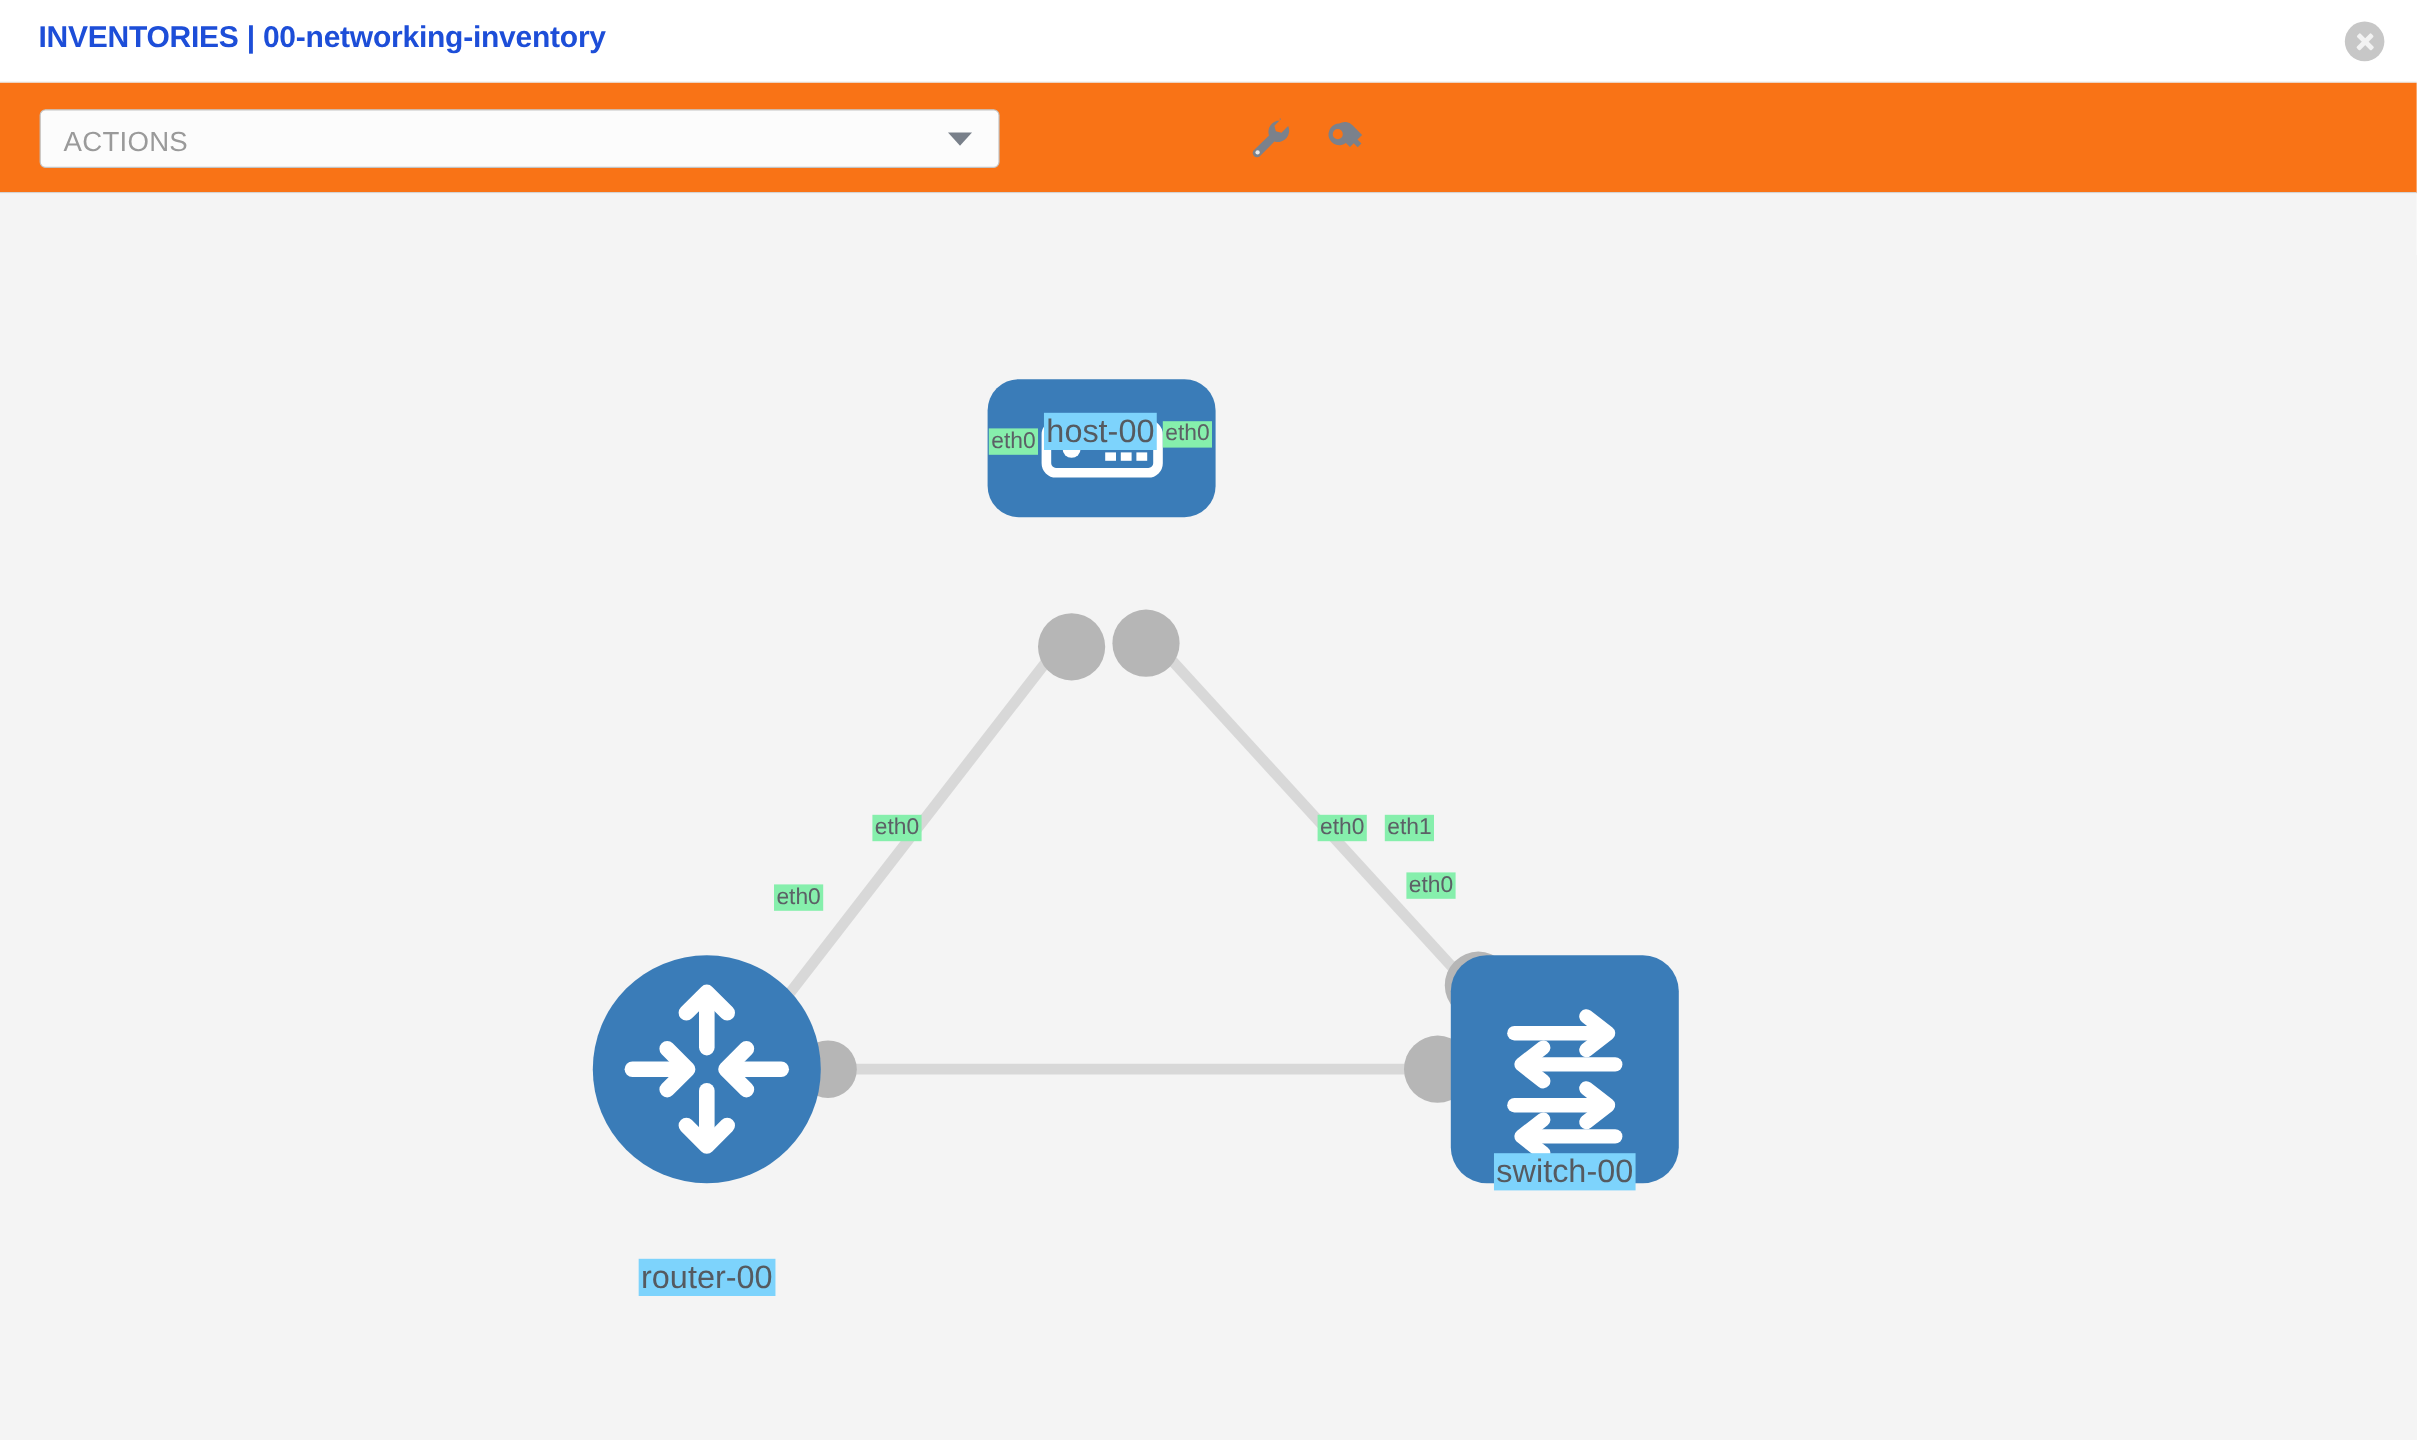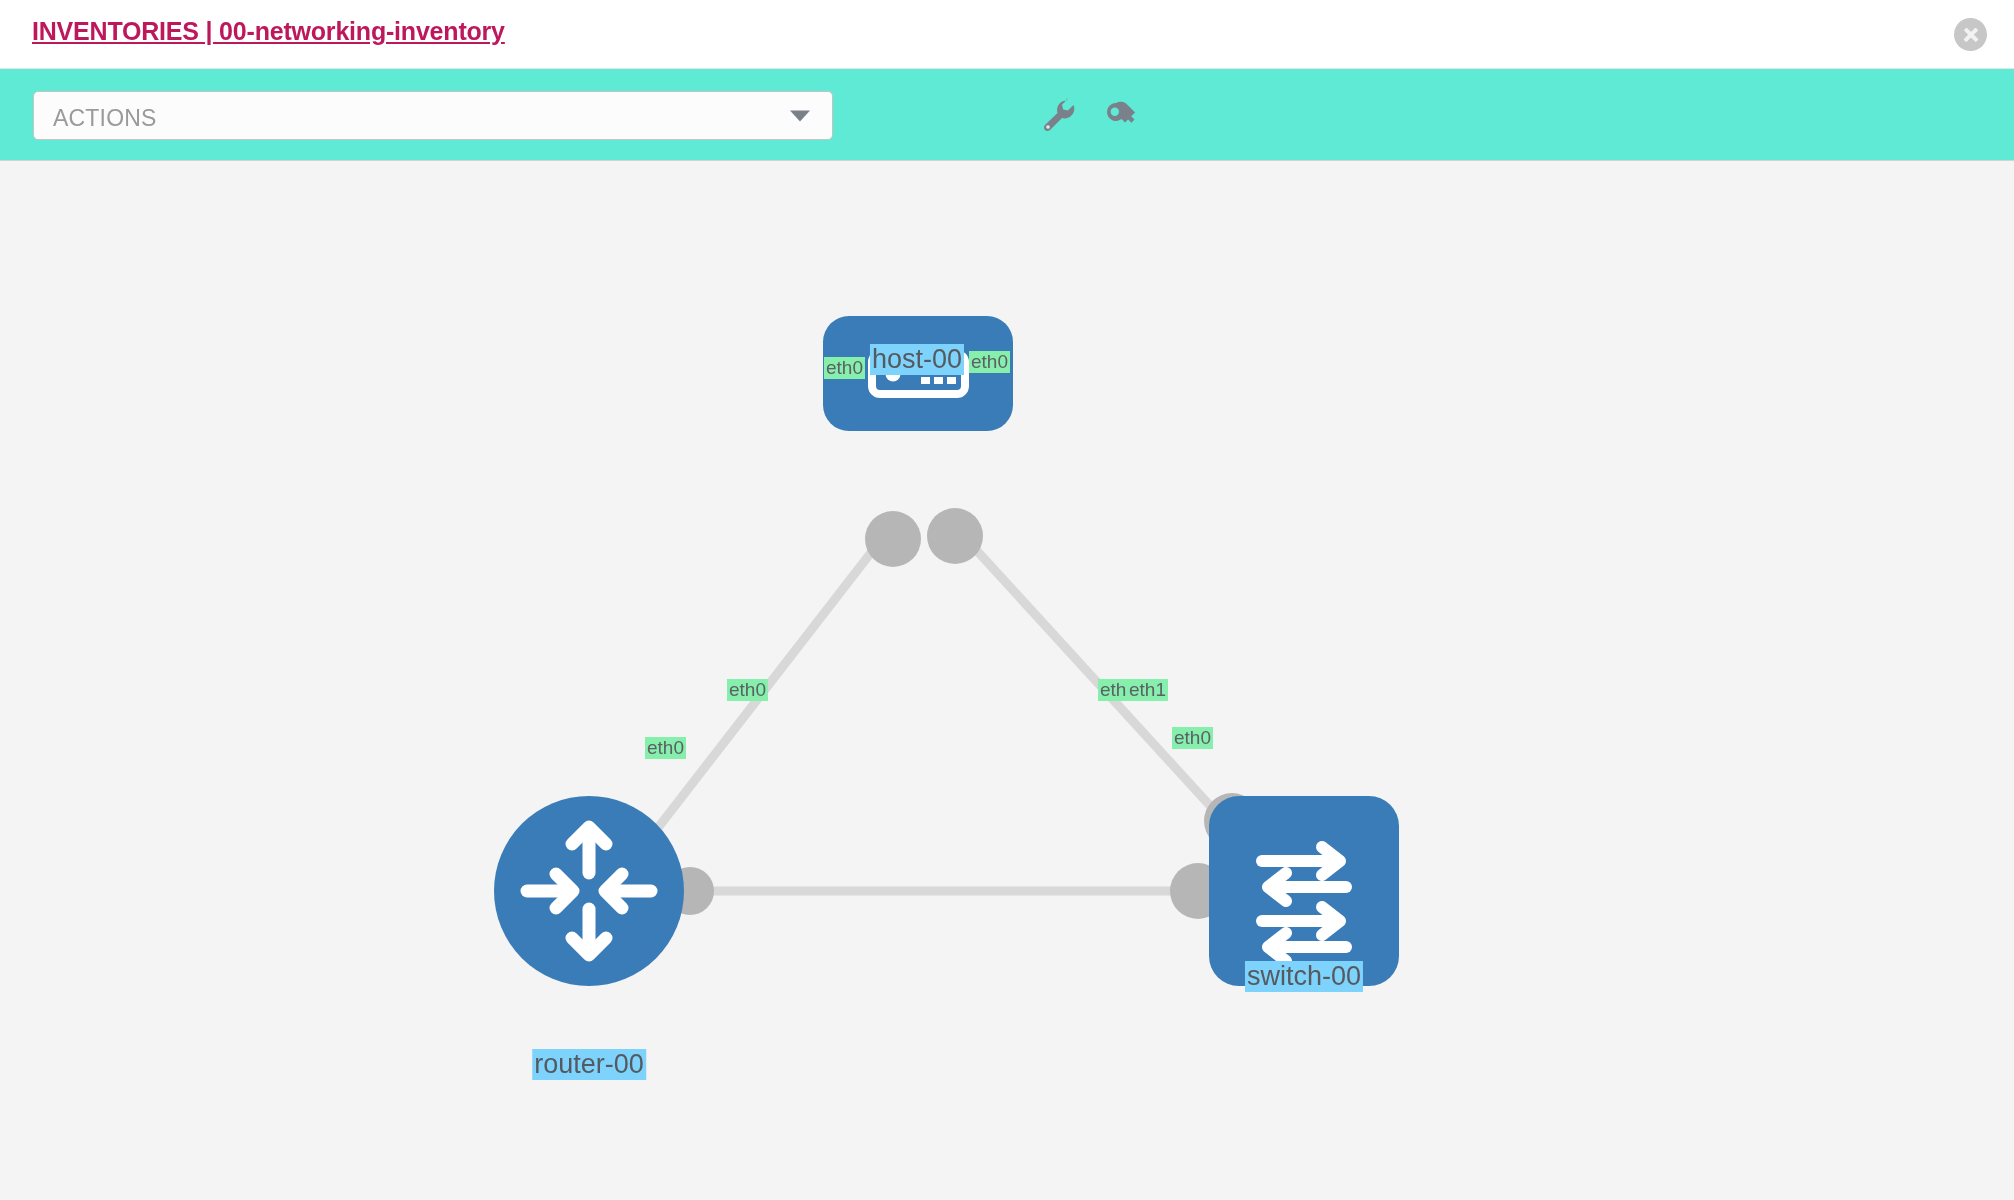--- a/index.html
+++ b/index.html
@@ -13,38 +13,38 @@
 
   
   .header {
     position: absolute; left: 0; top: 0; width: 2014px; height: 69px;
     background: #ffffff;
     border-bottom: 1px solid #e6e6e6;
   }
   .header-title {
     position: absolute; left: 32px; top: 17px;
     font-size: 25px; font-weight: bold; letter-spacing: -0.2px;
-    color: #be185d; white-space: nowrap; text-decoration: underline;
+    color: #1d4ed8; white-space: nowrap;
   }
   .close-btn {
     position: absolute; right: 27px; top: 18px;
     width: 33px; height: 33px; border-radius: 50%;
     background: #c7c7c7; cursor: pointer;
   }
   .close-btn .x1, .close-btn .x2 {
     position: absolute; left: 50%; top: 50%;
     width: 17px; height: 4.4px; background: #f2f2f2; border-radius: 1px;
   }
   .close-btn .x1 { transform: translate(-50%,-50%) rotate(45deg); }
   .close-btn .x2 { transform: translate(-50%,-50%) rotate(-45deg); }
 
   
   .toolbar {
     position: absolute; left: 0; top: 69px; width: 2014px; height: 92px;
-    background: #5eead4;
+    background: #f97316;
     border-bottom: 1px solid #d3d3d3;
   }
   .actions-select {
     position: absolute; left: 33px; top: 22px;
     width: 800px; height: 49px;
     background: #fcfcfc;
     border: 1px solid #c4c4c4;
     border-radius: 5px;
   }
   .actions-select .label {
@@ -205,16 +205,16 @@
     <div class="node-label" style="left:917px; top:183px;">host-00</div>
     <div class="node-label" style="left:589px; top:840px;margin-top:48px;">router-00</div>
     <div class="node-label" style="left:1304px; top:800px;">switch-00</div>
 
     <div class="iface-label" style="left:824px; top:196px;">eth0</div>
     <div class="iface-label" style="left:969px; top:190px;">eth0</div>
     <div class="iface-label" style="left:645px; top:576px;">eth0</div>
     <div class="iface-label" style="left:1172px; top:566px;">eth0</div>
     <div class="iface-label" style="left:727px; top:518px;">eth0</div>
     <div class="iface-label" style="left:1098px; top:518px;">eth0</div>
-    <div class="iface-label" style="left:1127px; top:518px;">eth1</div>
+    <div class="iface-label" style="left:1154px; top:518px;">eth1</div>
 
   </div>
 </div>
 
 </body></html>

